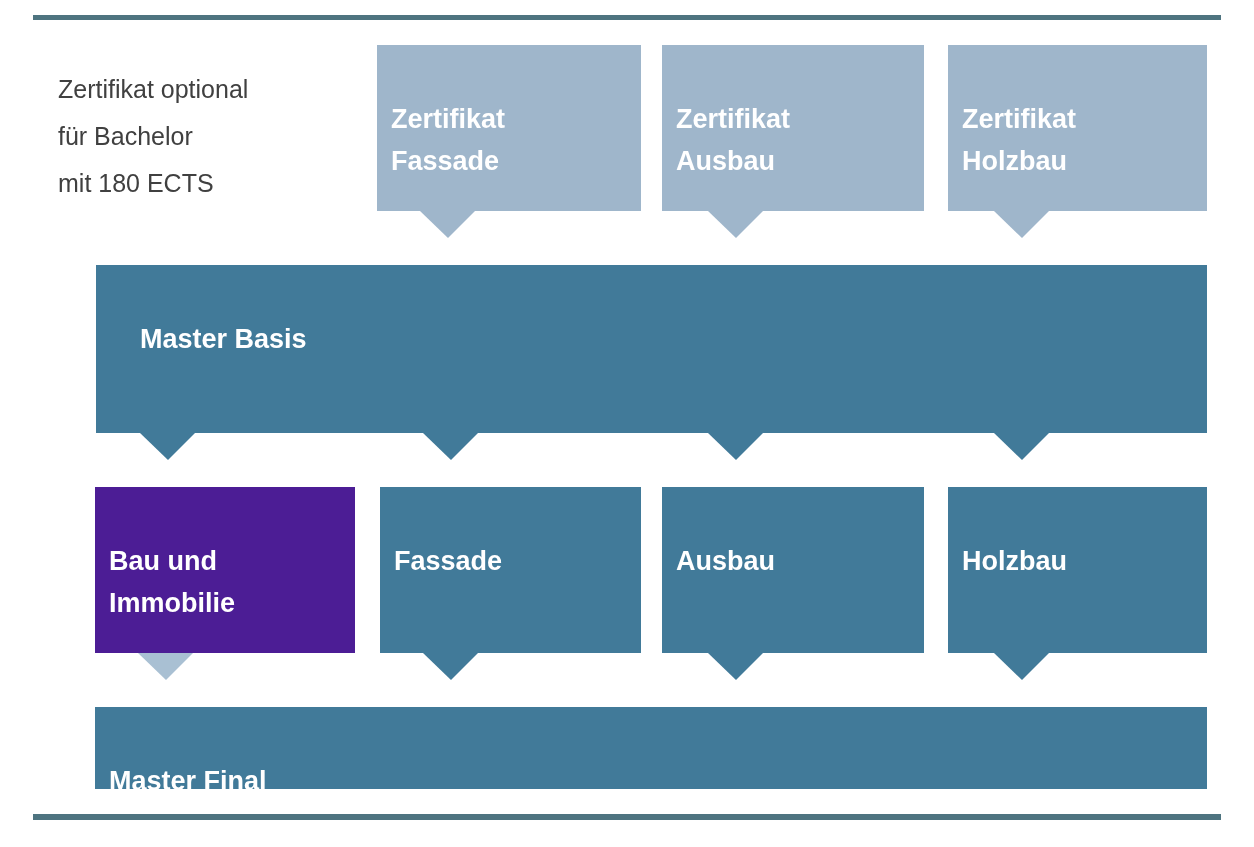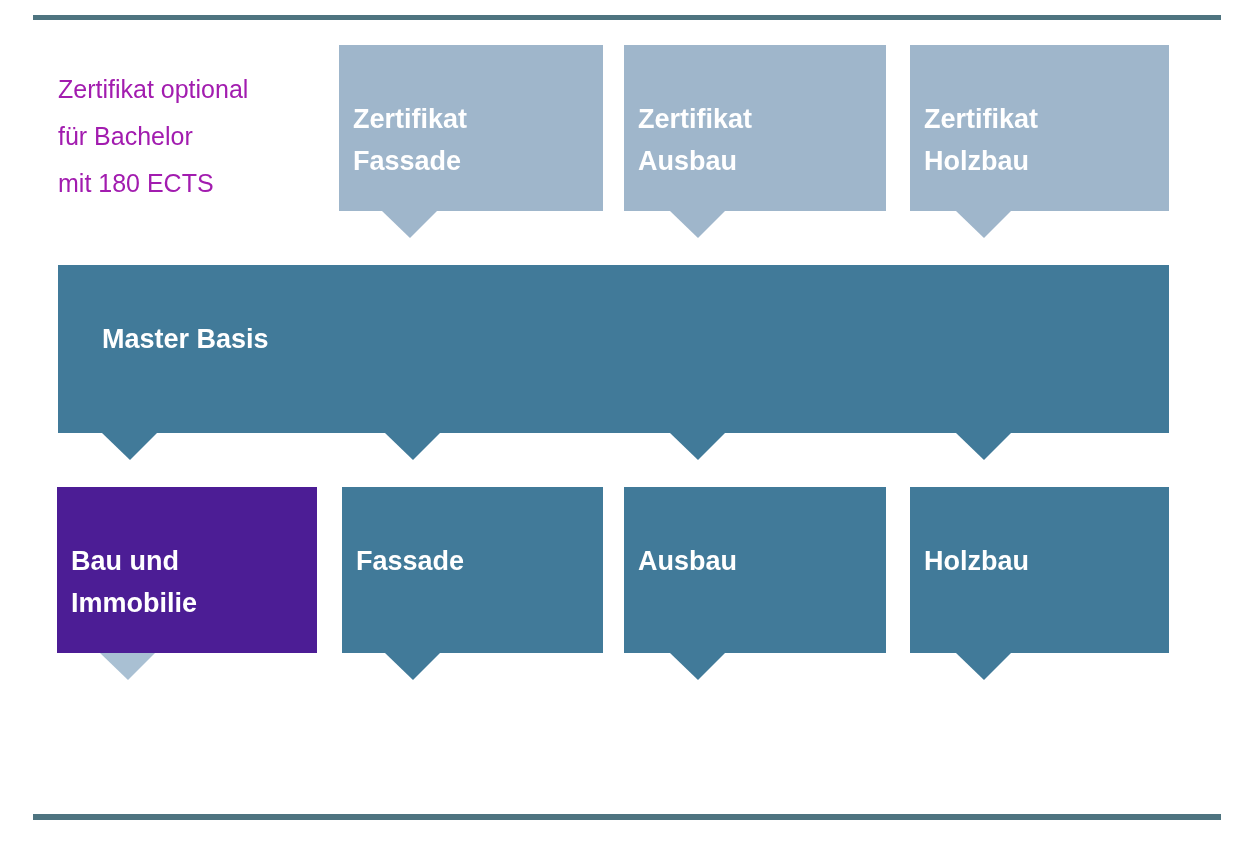--- a/index.html
+++ b/index.html
@@ -20,37 +20,38 @@
     background: #4e7480;
   }
   .rule.top { left: 33px; top: 15px; width: 1188px; height: 5px; }
   .rule.bottom { left: 33px; top: 814px; width: 1188px; height: 6px; }
 
   .note {
     position: absolute;
     left: 58px;
     top: 66px;
     width: 270px;
-    color: #a21caf;
+    color: #404040;
     font-size: 25px;
     line-height: 47px;
     white-space: pre-line;
   }
 
   .bubble {
     position: absolute;
     box-sizing: border-box;
     padding: 11px 14px;
     color: #ffffff;
     font-size: 27px;
     font-weight: bold;
     line-height: 42px;
     white-space: pre-line;
     --tail: #417a99;
     background: #417a99;
+    margin-left: 38px;
   }
   .bubble.light   { background: #9fb6cb; --tail: #9fb6cb; }
   .bubble.lighter { background: #4c1d95; --tail: #a9c0d3; }
 
   .tail {
     position: absolute;
     top: 100%;
     width: 0;
     height: 0;
     border-left: 28px solid transparent;
@@ -127,16 +128,19 @@
     <div class="bubble" id="spec-2">
       <span>Ausbau</span>
       <div class="tail" style="left:46px"></div>
     </div>
     <div class="bubble" id="spec-3">
       <span>Holzbau</span>
       <div class="tail" style="left:46px"></div>
     </div>
   </div>
 
+  <div class="bubble" id="master-final">
+    <span>Master Final</span>
+  </div>
 
   <div class="rule bottom"></div>
 
 </div>
 
 </body></html>

